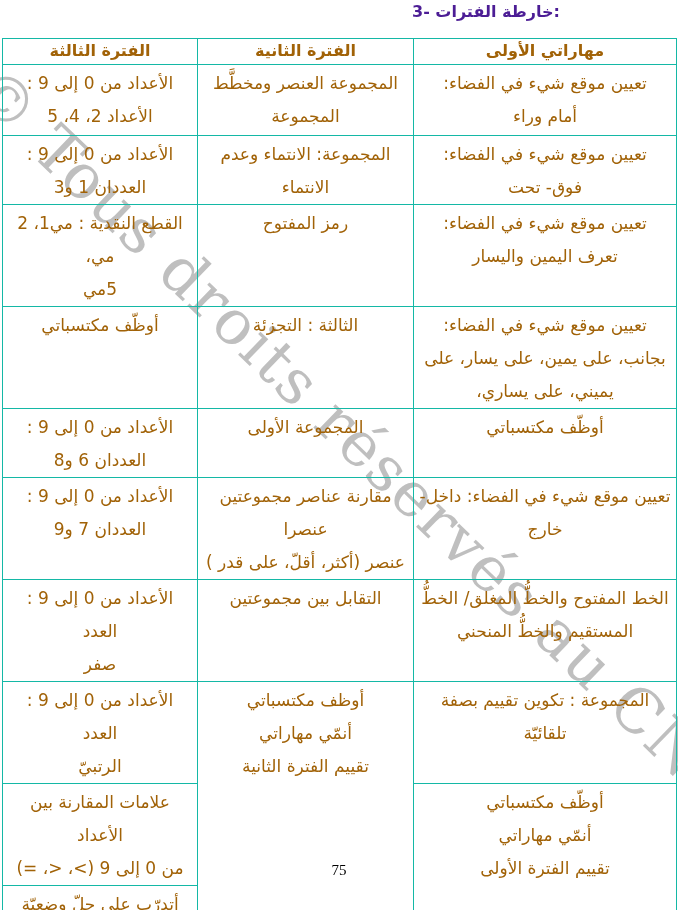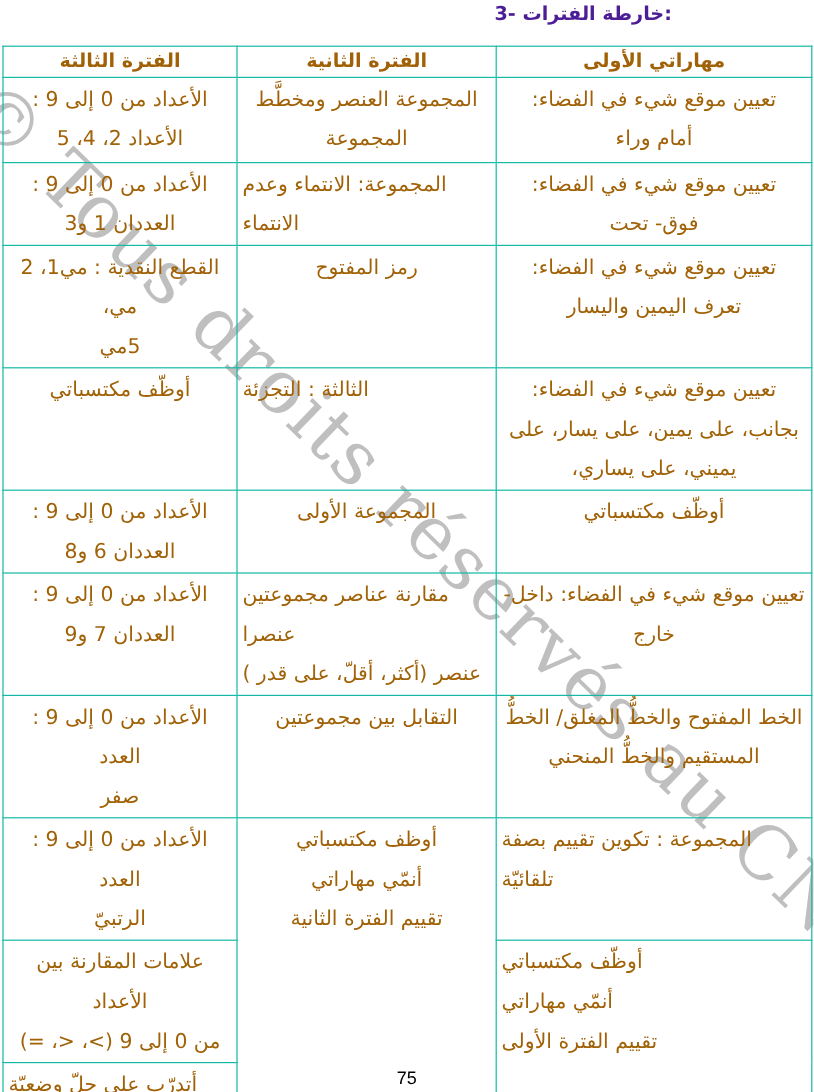--- a/index.html
+++ b/index.html
@@ -54,27 +54,27 @@
     white-space:pre-line;
     color:#a16207;
     overflow:hidden;
   }
   table.periods th{
     font-weight:bold;
     font-size:16px;
     line-height:22px;
     padding:1px 4px;
   }
-  table.periods td.ar{ text-align:left; }
+  table.periods td.ar{ text-align:center; }
   .page-number{
     position:absolute;
-    top:890px;left:0;
+    top:862px;left:0;
     width:100%;
     text-align:center;
-    font-family:Liberation Sans, sans-serif;
+    font-family:Liberation Serif, serif;
     font-size:15px;
     color:#000000;
     z-index:2;
   }
 </style>
 </head>
 <body>
 
 <div class="page">
 

